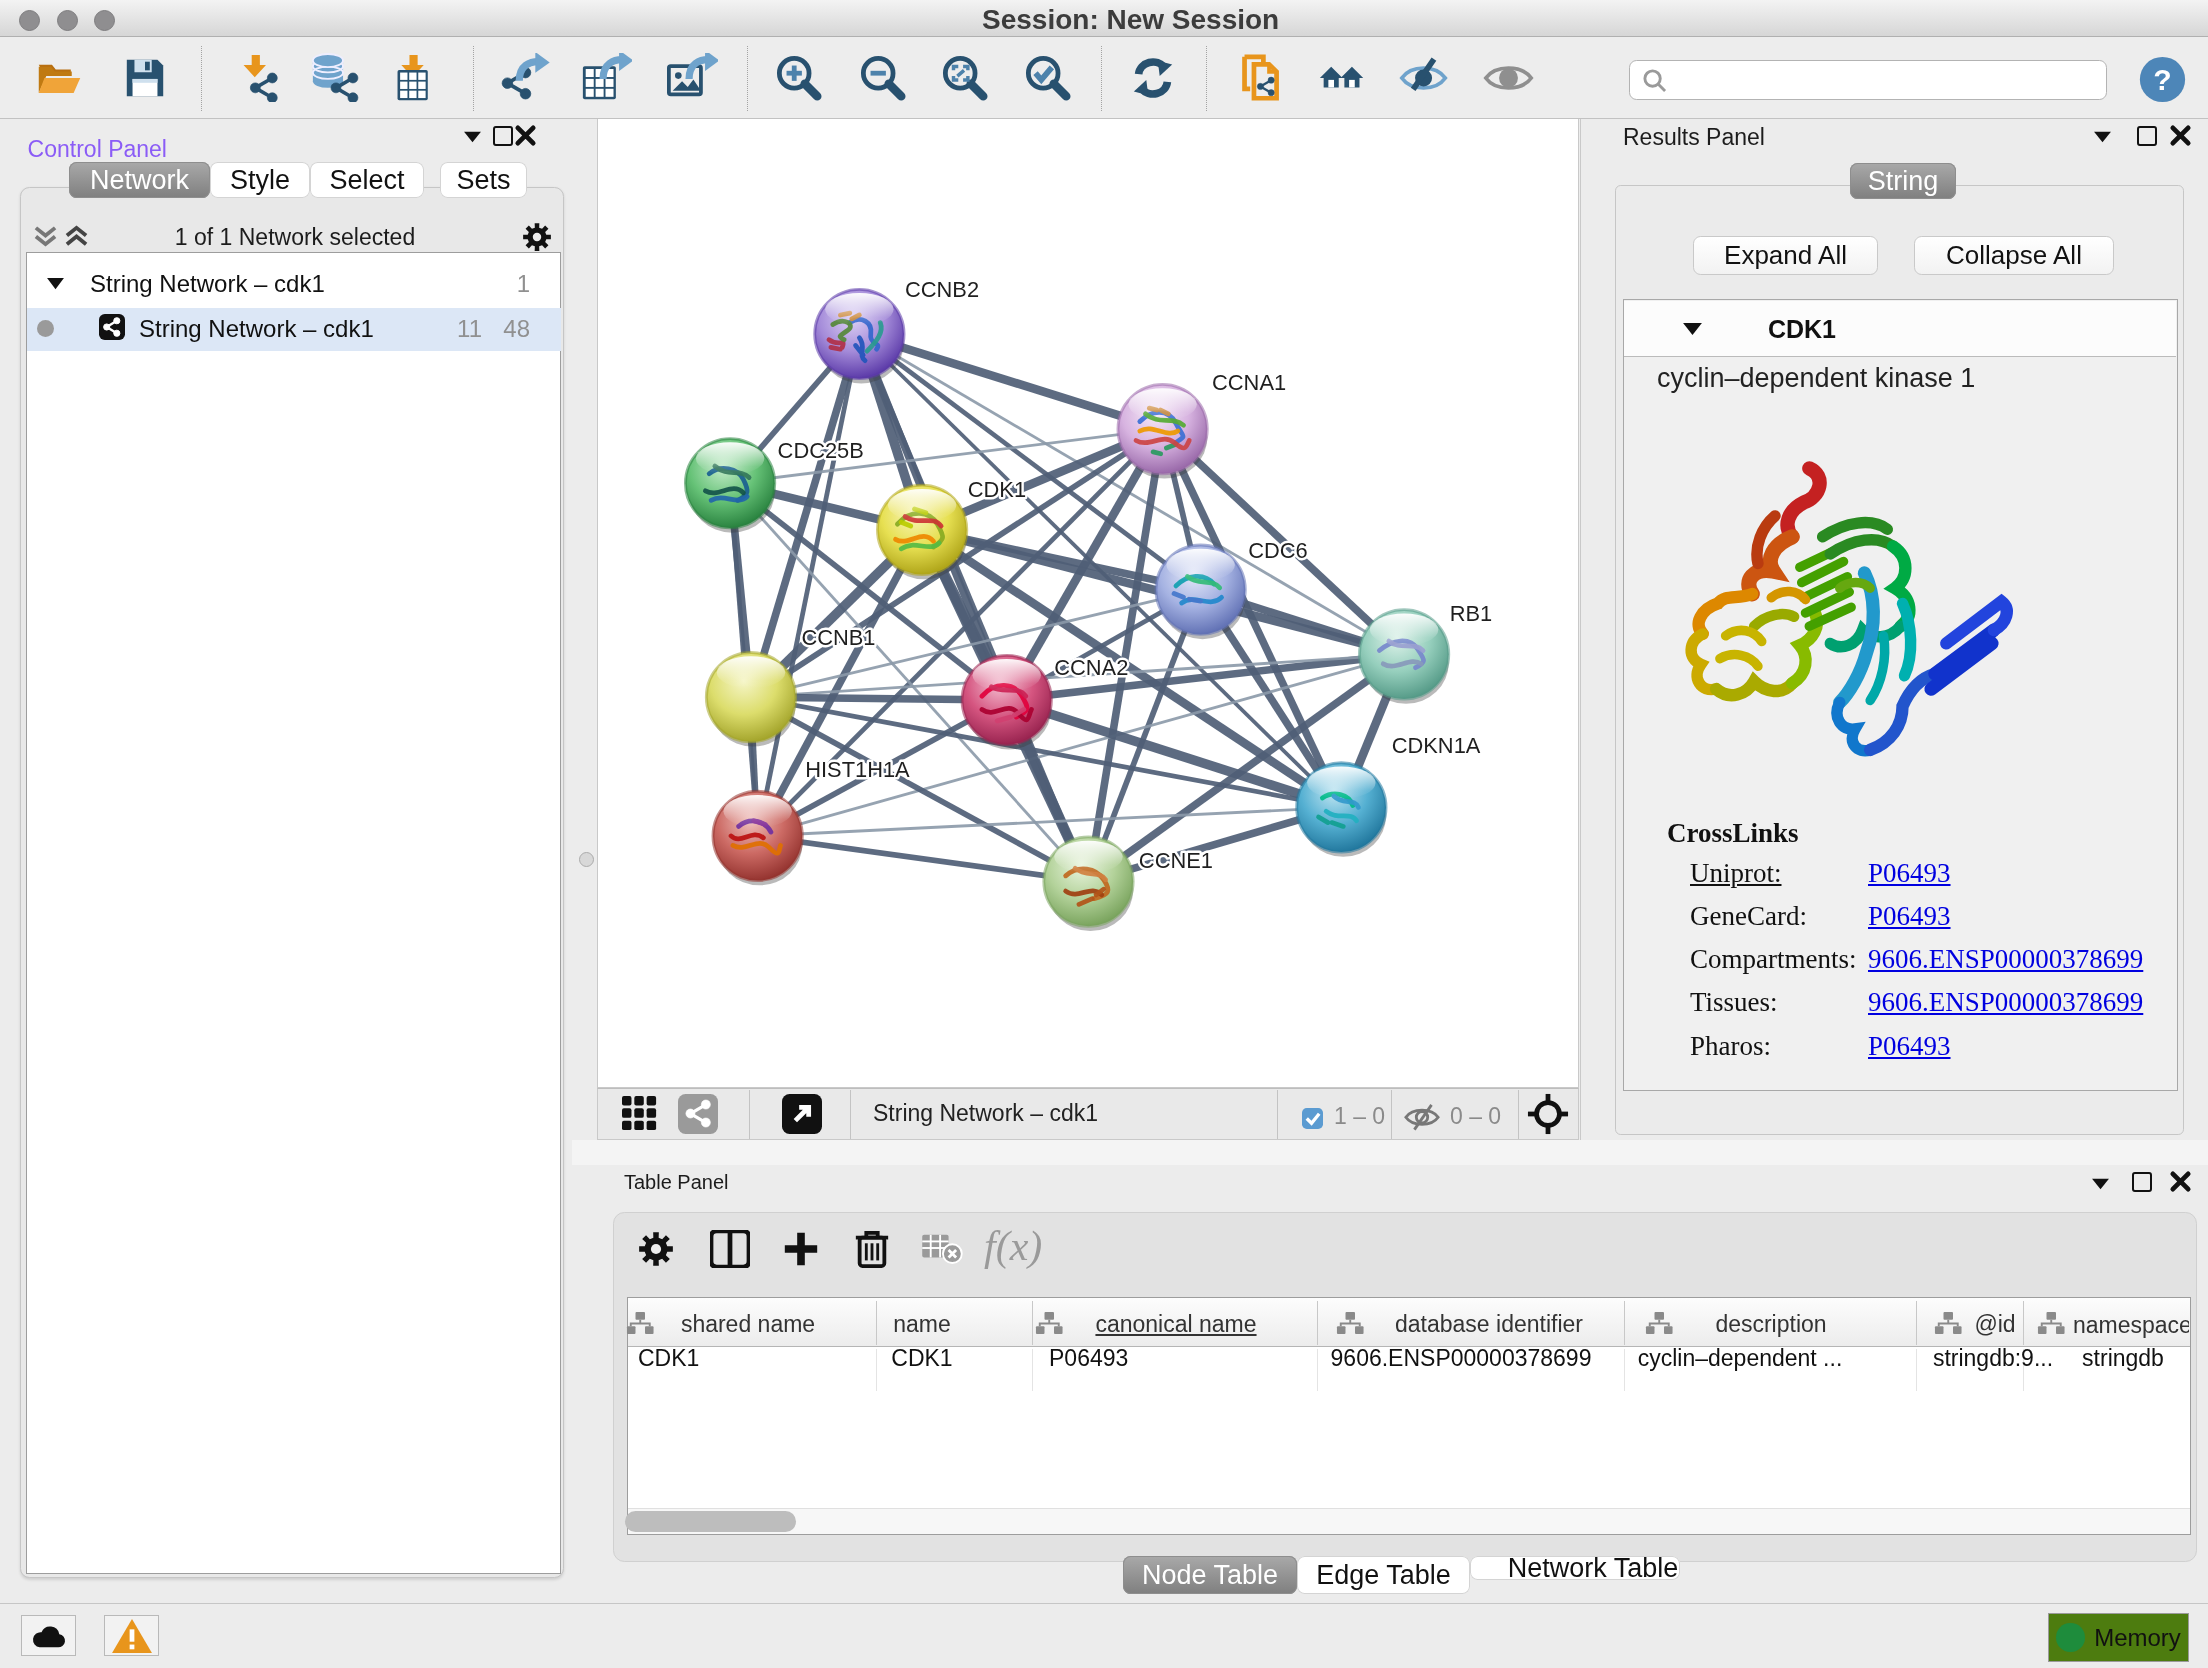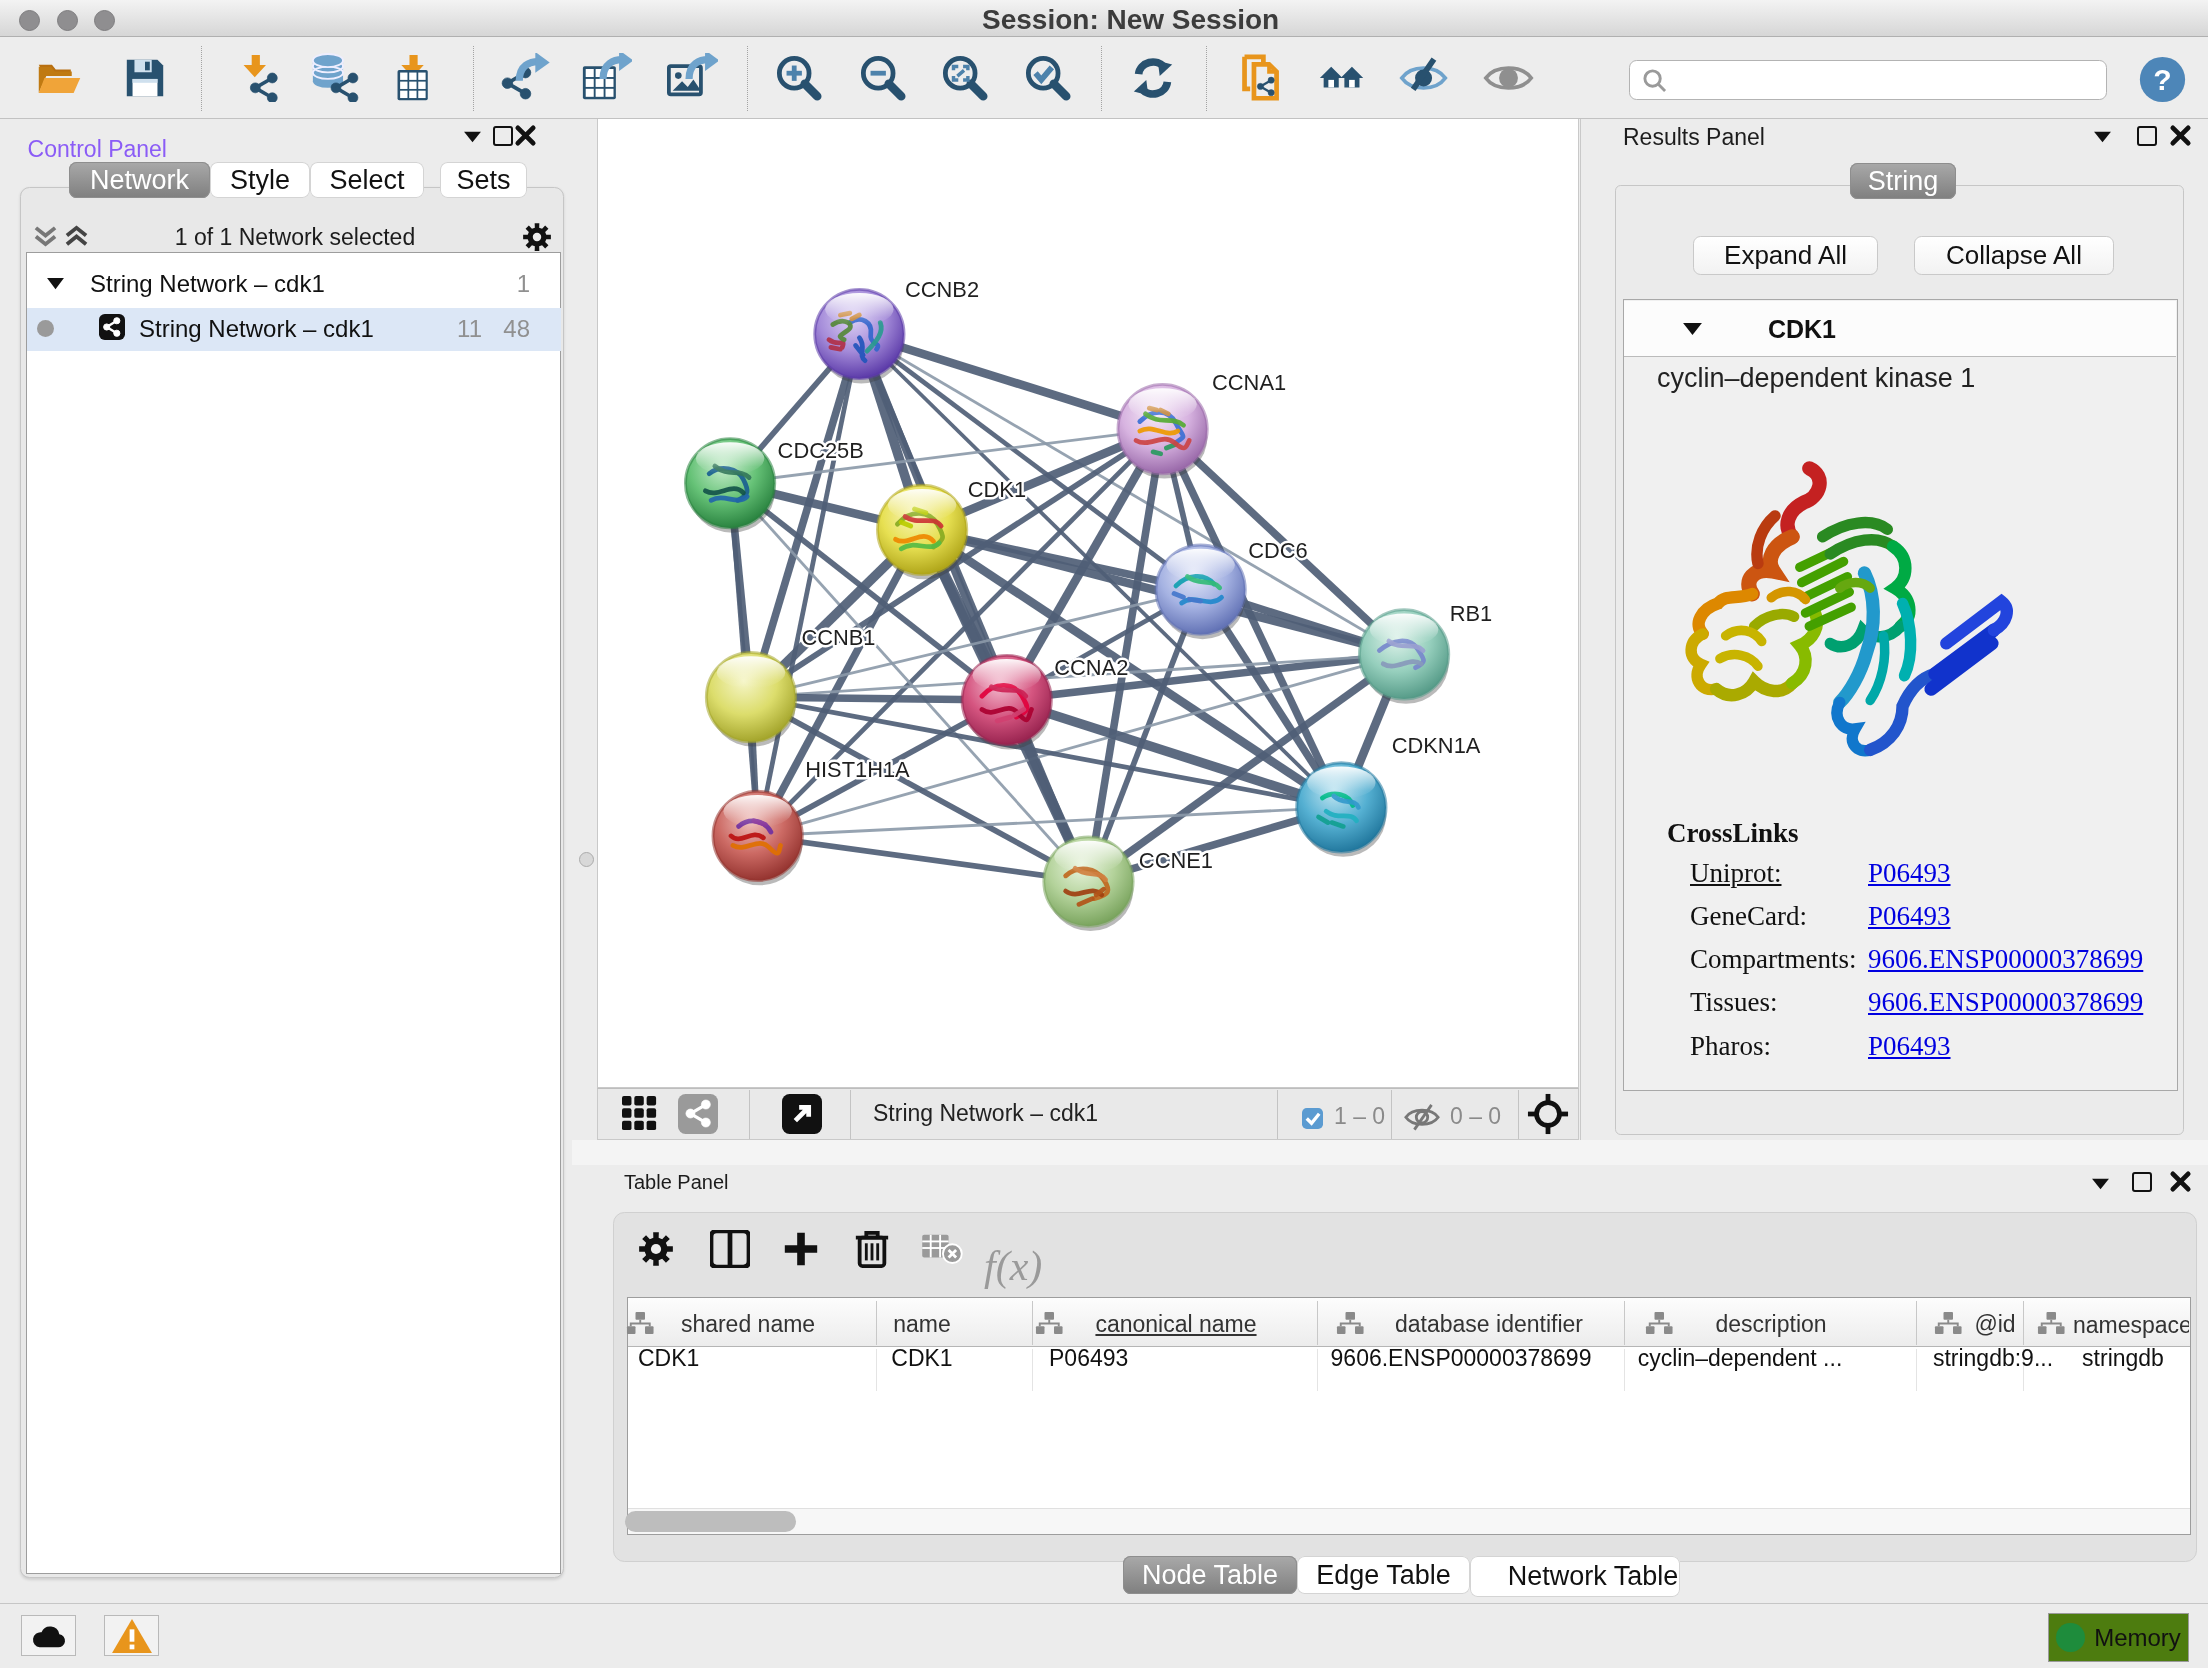--- a/index.html
+++ b/index.html
@@ -627,21 +627,21 @@
       <rect x="1" y="3" width="28" height="24" rx="2" fill="#9a9a9a"></rect>
       <g stroke="#fff" stroke-width="2">
         <line x1="1" y1="10" x2="29" y2="10"></line>
         <line x1="1" y1="17" x2="29" y2="17"></line>
         <line x1="10" y1="3" x2="10" y2="27"></line>
         <line x1="20" y1="3" x2="20" y2="27"></line>
       </g>
       <circle cx="33" cy="23" r="10" fill="#9a9a9a" stroke="#fff" stroke-width="2"></circle>
       <path d="M29,19 l8,8 M37,19 l-8,8" stroke="#fff" stroke-width="3"></path>
     </svg></div>
-<div style="position:absolute;left:984px;top:1222px;height:53px;margin-top:20px;"><span style="font-family:'Liberation Serif',serif;font-style:italic;font-size:42px;color:#9a9a9a">f(x)</span></div>
+<div style="position:absolute;left:984px;top:1222px;height:53px;"><span style="font-family:'Liberation Serif',serif;font-style:italic;font-size:42px;color:#9a9a9a">f(x)</span></div>
 <div style="position:absolute;left:627px;top:1297px;width:1564px;height:238px;background:#fff;border:1px solid #9d9d9d;"></div>
 <div style="position:absolute;left:628px;top:1298px;width:1562px;height:49px;background:linear-gradient(#fdfdfd,#ececec);border-bottom:1px solid #b5b5b5;"></div>
 <div style="position:absolute;left:876px;top:1301px;height:44px;width:0;border-left:1px solid #c8c8c8;"></div>
 <div style="position:absolute;left:876px;top:1349px;height:42px;width:0;border-left:1px solid #e4e4e4;"></div>
 <div style="position:absolute;left:1032px;top:1301px;height:44px;width:0;border-left:1px solid #c8c8c8;"></div>
 <div style="position:absolute;left:1032px;top:1349px;height:42px;width:0;border-left:1px solid #e4e4e4;"></div>
 <div style="position:absolute;left:1317px;top:1301px;height:44px;width:0;border-left:1px solid #c8c8c8;"></div>
 <div style="position:absolute;left:1317px;top:1349px;height:42px;width:0;border-left:1px solid #e4e4e4;"></div>
 <div style="position:absolute;left:1624px;top:1301px;height:44px;width:0;border-left:1px solid #c8c8c8;"></div>
 <div style="position:absolute;left:1624px;top:1349px;height:42px;width:0;border-left:1px solid #e4e4e4;"></div>
@@ -696,21 +696,21 @@
 <div style="position:absolute;left:713px;top:1345px;font-size:23px;line-height:27px;color:#111;white-space:nowrap;width:418px;text-align:center;">CDK1</div>
 <div style="position:absolute;left:1049px;top:1345px;font-size:23px;line-height:27px;color:#111;white-space:nowrap;">P06493</div>
 <div style="position:absolute;left:1252px;top:1345px;font-size:23px;line-height:27px;color:#111;white-space:nowrap;width:418px;text-align:center;">9606.ENSP00000378699</div>
 <div style="position:absolute;left:1531px;top:1345px;font-size:23px;line-height:27px;color:#111;white-space:nowrap;width:418px;text-align:center;">cyclin–dependent ...</div>
 <div style="position:absolute;left:1784px;top:1345px;font-size:23px;line-height:27px;color:#111;white-space:nowrap;width:418px;text-align:center;">stringdb:9...</div>
 <div style="position:absolute;left:1914px;top:1345px;font-size:23px;line-height:27px;color:#111;white-space:nowrap;width:418px;text-align:center;">stringdb</div>
 <div style="position:absolute;left:628px;top:1508px;width:1562px;height:26px;background:#f7f7f7;border-top:1px solid #e0e0e0;"></div>
 <div style="position:absolute;left:625px;top:1511px;width:171px;height:21px;background:#bdbdbd;border-radius:10.5px;"></div>
 <div class="tab tabsel" style="left:1123px;top:1556px;width:174px;height:38px;">Node Table</div>
 <div class="tab tabun" style="left:1297px;top:1556px;width:173px;height:38px;">Edge Table</div>
-<div class="tab tabun" style="left:1470px;top:1556px;width:210px;height:41px;padding-left:36px;">Network Table</div>
+<div class="tab tabun" style="left:1470px;top:1556px;width:210px;height:24px;padding-left:36px;">Network Table</div>
 <div style="position:absolute;left:0;top:1603px;width:2208px;height:1px;background:#c6c6c6;"></div>
 <div style="position:absolute;left:21px;top:1615px;width:55px;height:41px;background:#f2f2f2;border:1.9px solid #b9b9b9;display:flex;align-items:center;justify-content:center;">
     <svg width="42" height="30" viewBox="0 0 44 32" style="">
       <path d="M12,28 a8,8 0 1 1 2,-16 a10,10 0 0 1 19,2 a7,7 0 0 1 -2,14 z" fill="#111"></path>
     </svg>
   </div>
 <div style="position:absolute;left:104px;top:1615px;width:55px;height:41px;background:#f2f2f2;border:1.9px solid #b9b9b9;display:flex;align-items:center;justify-content:center;">
     <svg width="42" height="38" viewBox="0 0 44 40" style="">
       <path d="M22,2 L43,38 H1 z" fill="#e8951c"></path>
       <rect x="19.5" y="13" width="5" height="13" fill="#fff"></rect>

